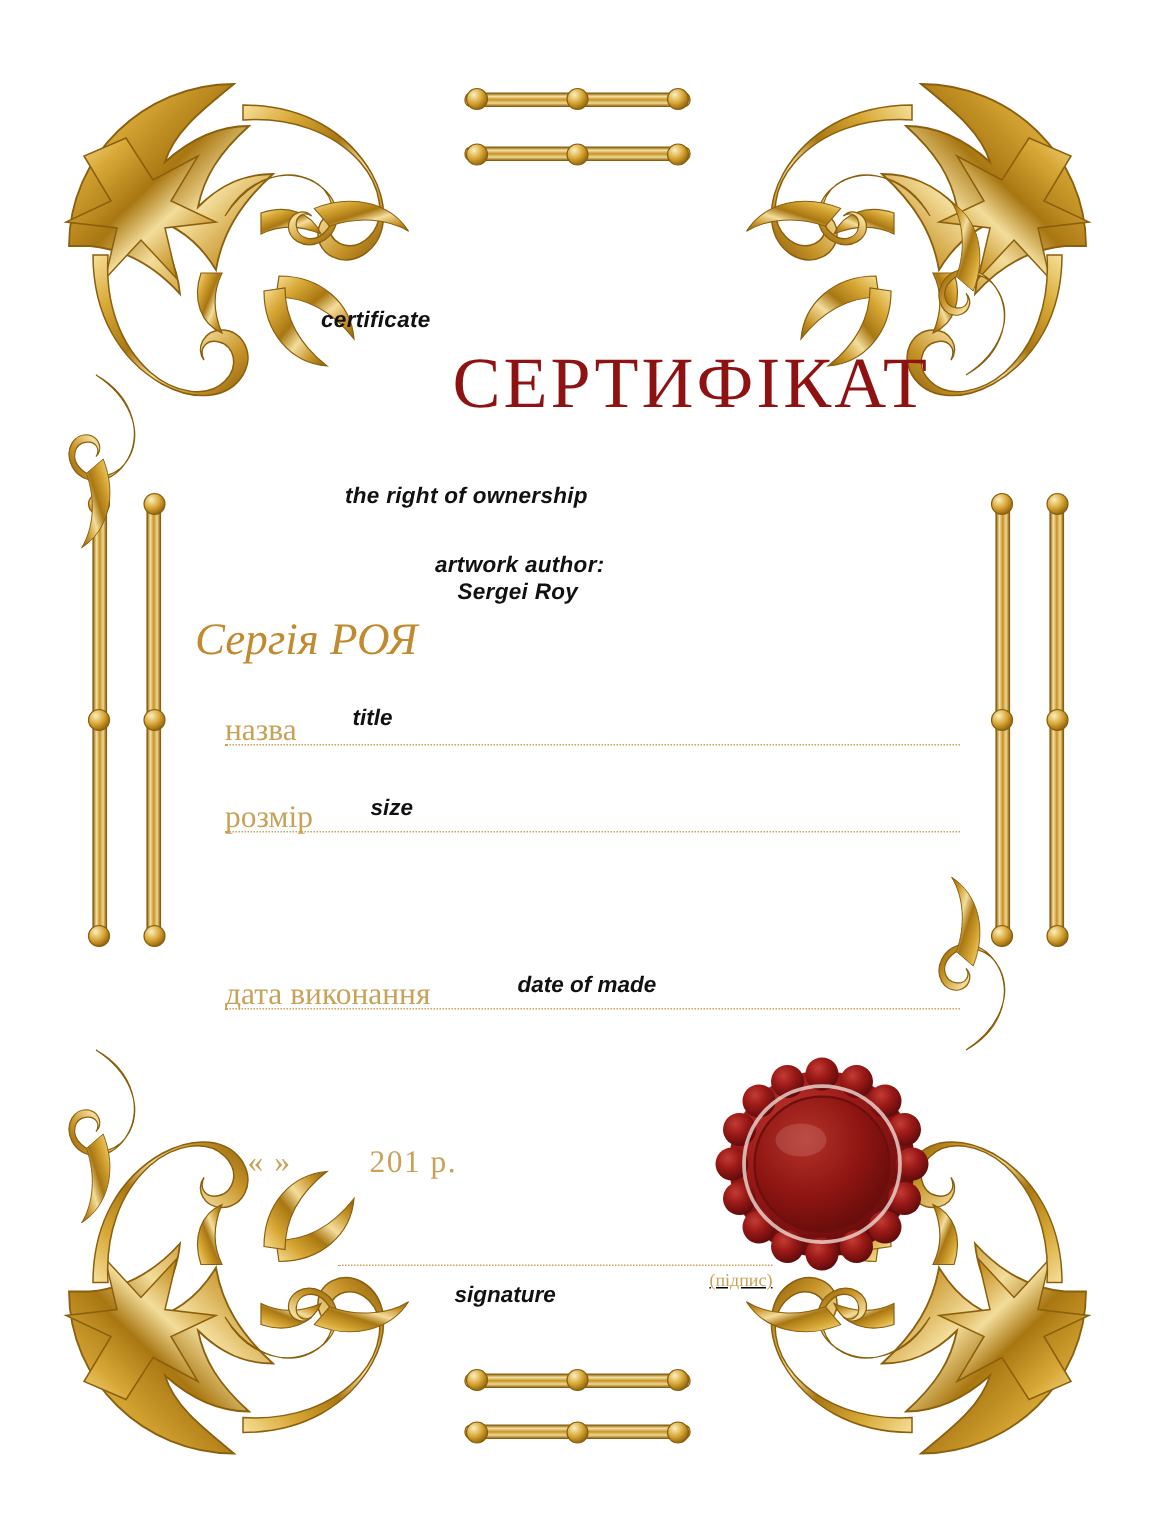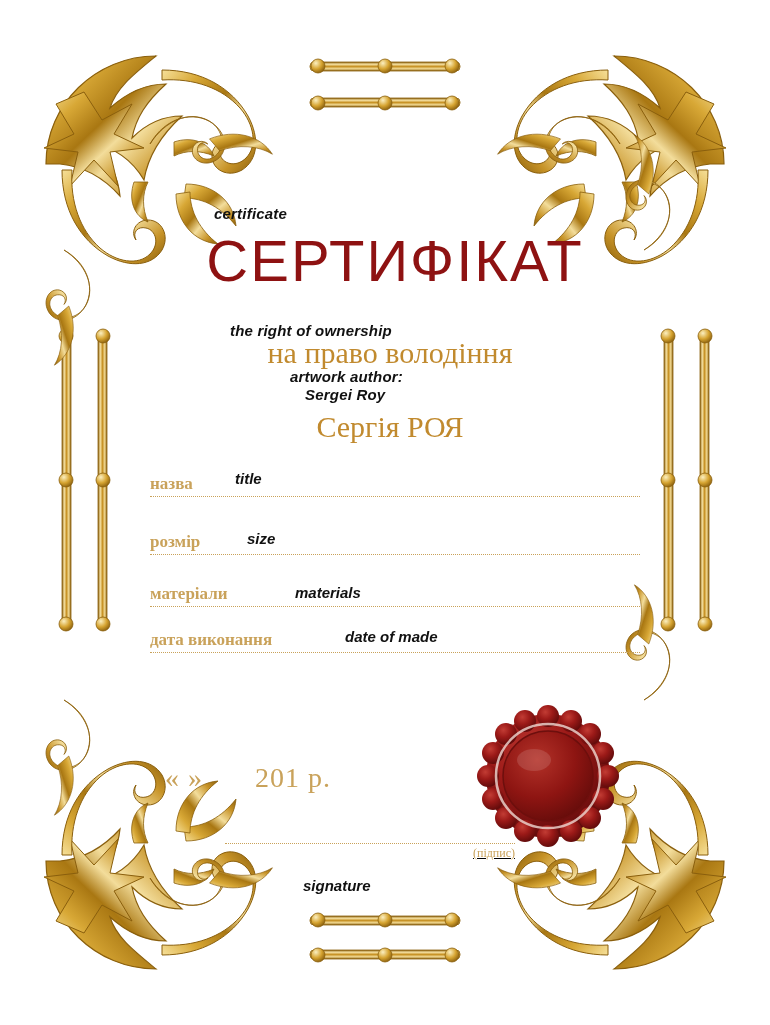--- a/index.html
+++ b/index.html
@@ -54,23 +54,23 @@
     position: absolute;
     left: 104px;
     top: 55px;
   }
 
   .title-ua {
     position: absolute;
     left: 60px;
     top: 82px;
     width: 450px;
-    text-align: center;
-    font-family: Liberation Sans, sans-serif;
-    font-size: 58px;
+    text-align: right;
+    font-family: Liberation Serif, serif;
+    font-size: 48px;
     color: #8e1212;
     letter-spacing: 2px;
     line-height: 1.0;
     white-space: nowrap;
   }
 
   .lbl-ownership {
     position: absolute;
     left: 120px;
     top: 172px;
@@ -108,41 +108,40 @@
     position: absolute;
     left: 195px;
     top: 236px;
   }
 
   .ua-line3 {
     position: absolute;
     left: 20px;
     top: 260px;
     width: 520px;
-    text-align: center;
     font-size: 30px;
     color: #c18a2e;
     white-space: nowrap;
+    font-style: italic;
   }
 
   
   .field {
     position: absolute;
     left: 40px;
     width: 490px;
     height: 30px;
   }
   .field .ua-field-label {
     position: absolute;
     left: 0;
     top: 4px;
-    font-size: 17px;
+    font-size: 21px;
     color: #c9a25a;
     white-space: nowrap;
-    font-weight: bold;
   }
   .field .dots {
     position: absolute;
     left: 0;
     right: 0;
     top: 26px;
     border-bottom: 1px dotted #c9a25a;
   }
   .field .en-field-label {
     position: absolute;
@@ -150,33 +149,33 @@
     font-family: "Liberation Sans", sans-serif;
     font-weight: bold;
     font-style: italic;
     color: #111111;
     font-size: 15px;
   }
 
   .field-title   { top: 320px; }
   .field-size    { top: 378px; }
   .field-mats    { top: 430px; }
-  .field-date    { top: 476px; }
+  .field-date    { top: 496px; }
 
   .field-title .en-field-label { left: 85px; top: 0px; text-align: center; }
   .field-size  .en-field-label { left: 85px; top: 2px; margin-left: 12px; }
   .field-mats  .en-field-label { left: 145px; top: 4px; }
   .field-date  .en-field-label { left: 195px; top: 2px; }
 
   
   .date-line {
     position: absolute;
     left: 55px;
     top: 612px;
-    font-size: 28px;
+    font-size: 21px;
     color: #c9a25a;
     letter-spacing: 1px;
   }
   .date-line .quotes { margin-right: 40px; }
   .date-line .year { margin-left: 12px; }
 
   
   .sign-block {
     position: absolute;
     left: 115px;
@@ -191,21 +190,21 @@
     height: 1px;
   }
   .sign-block .ua-small {
     margin-top: 2px;
     font-size: 12px;
     color: #c9a25a;
   }
   .sign-block .en-sign {
     position: absolute;
     left: 78px;
-    top: 35px;
+    top: 13px;
     font-family: "Liberation Sans", sans-serif;
     font-weight: bold;
     font-style: italic;
     color: #111111;
     font-size: 15px;
     background: transparent;
   }
 </style>
 </head>
 <body>
@@ -401,46 +400,40 @@
   </svg>
 
   <div class="content">
 
     <div class="en-label lbl-certificate">certificate</div>
 
     <div class="title-ua">СЕРТИФІКАТ</div>
 
     <div class="en-label lbl-ownership">the right of ownership</div>
 
-    <div class="ua-line1">на право володіння</div>
 
     <div class="en-label lbl-author">artwork author:</div>
 
 
     <div class="en-label lbl-author-name">Sergei Roy</div>
 
     <div class="ua-line3">Сергія РОЯ</div>
 
     <div class="field field-title">
       <span class="ua-field-label">назва</span>
       <span class="en-field-label">title</span>
       <span class="dots"></span>
     </div>
 
     <div class="field field-size">
       <span class="ua-field-label">розмір</span>
       <span class="en-field-label">size</span>
       <span class="dots"></span>
     </div>
 
-    <div class="field field-mats">
-      <span class="ua-field-label">матеріали</span>
-      <span class="en-field-label">materials</span>
-      <span class="dots"></span>
-    </div>
 
     <div class="field field-date">
       <span class="ua-field-label">дата виконання</span>
       <span class="en-field-label">date of made</span>
       <span class="dots"></span>
     </div>
 
     <div class="date-line">
       <span class="quotes">«  »</span><span class="year">201</span>
       <span>р.</span>

